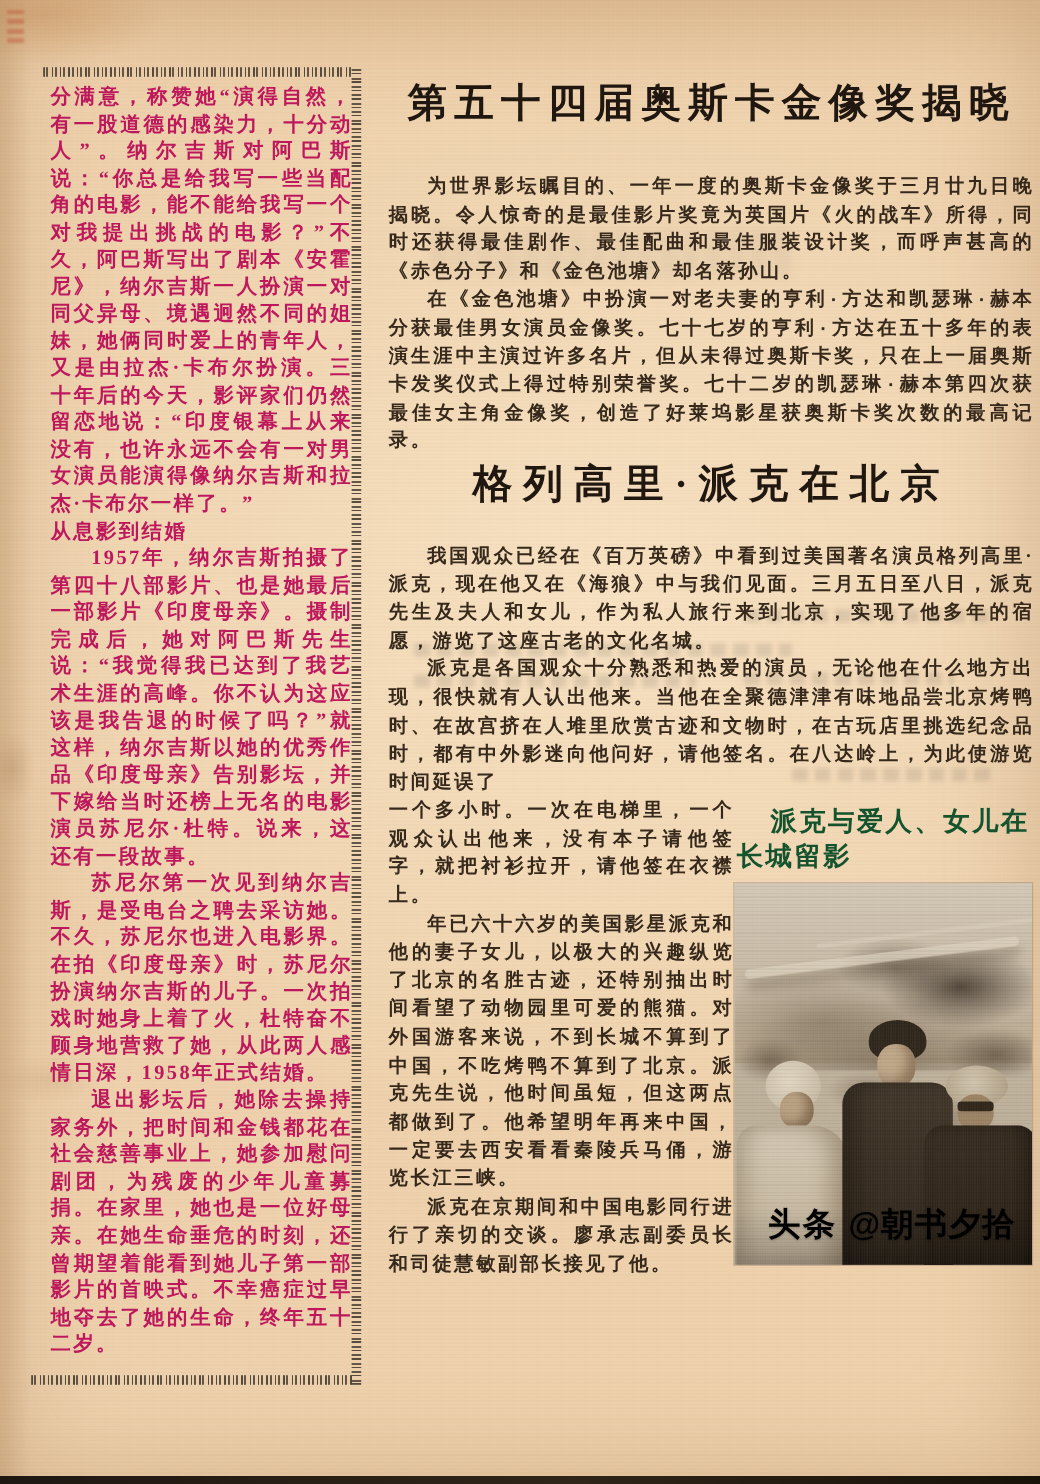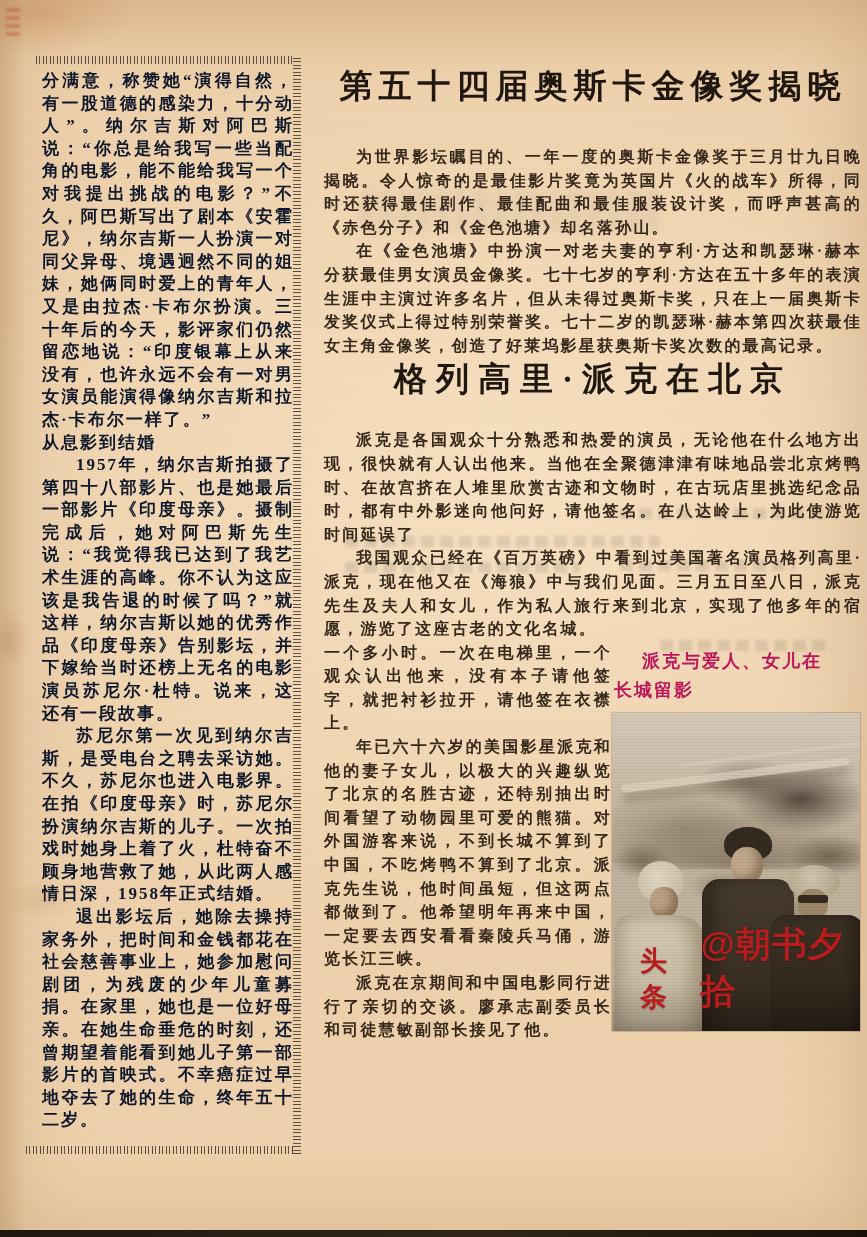--- a/index.html
+++ b/index.html
@@ -30,37 +30,37 @@
     background:repeating-linear-gradient(90deg,#3c332a 0 1.2px,rgba(0,0,0,0) 1.2px 2.6px,#4a4034 2.6px 4.4px,rgba(0,0,0,0) 4.4px 7px);}
   .tick-v{position:absolute;width:8px;z-index:3;opacity:.85;
     background:repeating-linear-gradient(0deg,#3c332a 0 1.2px,rgba(0,0,0,0) 1.2px 2.6px,#4a4034 2.6px 4.4px,rgba(0,0,0,0) 4.4px 7px);}
   #tick-top{left:36px;top:56px;width:258px;}
   #tick-right{left:293px;top:56px;height:1098px;}
   #tick-bottom{left:26px;top:1146px;width:268px;}
 
   
   .left-col{position:absolute;left:42px;top:70px;width:252px;height:1076px;overflow:hidden;z-index:2;}
   .left-col p{margin:0;font-size:17px;line-height:22.6px;letter-spacing:2px;text-align:justify;
-    color:#0f172a;font-weight:600;}
+    color:#be185d;font-weight:600;}
   .indent{text-indent:2em;}
   .sub{text-align:center;font-weight:800;font-size:19px;letter-spacing:8px;margin:12px 0 10px;color:#2b2115;}
 
   
   .right-col{position:absolute;left:324px;top:64px;width:538px;z-index:2;}
   .headline{text-align:center;font-weight:800;color:#1f1710;font-size:33px;letter-spacing:6px;margin:0;}
   .body16 p{margin:0;font-size:16px;line-height:23.6px;letter-spacing:2.2px;text-align:justify;
     color:#36291c;font-weight:600;}
-  .oscar-body{margin-top:36px;}
+  .oscar-body{margin-top:36px;font-family:Liberation Mono, monospace;}
   .byline{font-weight:800;letter-spacing:4px;white-space:nowrap;}
   #peck-headline{letter-spacing:9px;}
   .peck-body{margin-top:26px;}
   .peck-cols{display:flex;}
   .peck-left{width:288px;}
   .peck-right{width:250px;margin-left:auto;}
-  .caption{font-size:18px;line-height:29px;letter-spacing:2px;color:#be185d;font-weight:600;margin:6px 0 8px;}
+  .caption{font-size:22px;line-height:29px;letter-spacing:2px;color:#14532d;font-weight:600;margin:6px 0 8px;}
   .caption .l1{display:block;padding-left:30px;}
   .caption .l2{display:block;padding-left:2px;}
 
   
   .photo{position:relative;width:248px;height:318px;overflow:hidden;background:#c9bfad;
     box-shadow:0 0 0 1px rgba(90,70,50,.25);}
   .ph-sky{position:absolute;left:0;right:0;top:0;height:150px;
     background:linear-gradient(180deg,#dad2c4,#cdc2b0 65%,#bcae99);}
   .ph-ridge{position:absolute;left:0;right:0;top:36px;height:120px;filter:blur(1px);
     background:
@@ -99,25 +99,25 @@
   #fig-right .face{top:24px;left:28px;width:30px;height:30px;border-radius:45%;background:#a08a6d;}
   #fig-right .glasses{top:30px;left:28px;width:30px;height:8px;border-radius:3px;background:#241e17;}
   #fig-right .body{top:50px;left:0;width:94px;height:120px;border-radius:16px 16px 0 0;
     background:linear-gradient(180deg,#2d2720,#1c1711);box-shadow:inset -10px 0 14px rgba(0,0,0,.5);}
   .ph-tint{position:absolute;inset:0;background:
       linear-gradient(180deg, rgba(150,110,60,.10), rgba(120,85,45,.16) 85%, rgba(40,28,18,.3));
     pointer-events:none;}
   .ph-grain{position:absolute;inset:0;opacity:.6;pointer-events:none;
     background-image:repeating-linear-gradient(0deg, rgba(0,0,0,.07) 0 1px, transparent 1px 3px),
       repeating-linear-gradient(90deg, rgba(255,255,255,.05) 0 1px, transparent 1px 2px);}
-  .watermark{position:absolute;left:28px;bottom:16px;z-index:6;display:flex;align-items:flex-end;gap:9px;
-    color:#b91c1c;font-family:"Liberation Sans","DejaVu Sans",sans-serif;
+  .watermark{position:absolute;left:28px;bottom:16px;z-index:6;display:flex;align-items:flex-start;gap:9px;
+    color:#000000;font-family:"Liberation Sans","DejaVu Sans",sans-serif;
     text-shadow:0 1px 2px rgba(0,0,0,.25);}
   .wm-brand{font-size:27px;font-weight:900;letter-spacing:2px;}
-  .wm-handle{font-size:35px;font-weight:700;letter-spacing:1px;}
+  .wm-handle{font-size:27px;font-weight:700;letter-spacing:1px;}
 
   
   .ghost{position:absolute;z-index:1;height:11px;border-radius:2px;filter:blur(1.6px);pointer-events:none;
     background:repeating-linear-gradient(90deg, rgba(112,102,90,.17) 0 13px, transparent 13px 19px);}
   #g1{left:620px;top:508px;width:210px;}
   #g2{left:345px;top:536px;width:315px;}
   #g3{left:620px;top:560px;width:175px;}
   #g4{left:345px;top:562px;width:235px;}
   #g5{left:360px;top:190px;width:300px;height:42px;filter:blur(5px);opacity:.55;}
   #g6{left:660px;top:640px;width:170px;}
@@ -158,22 +158,22 @@
     <h1 class="headline" id="oscar-headline">第五十四届奥斯卡金像奖揭晓</h1>
 
     <div class="body16 oscar-body">
       <p class="indent">为世界影坛瞩目的、一年一度的奥斯卡金像奖于三月廿九日晚揭晓。令人惊奇的是最佳影片奖竟为英国片《火的战车》所得，同时还获得最佳剧作、最佳配曲和最佳服装设计奖，而呼声甚高的《赤色分子》和《金色池塘》却名落孙山。</p>
       <p class="indent">在《金色池塘》中扮演一对老夫妻的亨利·方达和凯瑟琳·赫本分获最佳男女演员金像奖。七十七岁的亨利·方达在五十多年的表演生涯中主演过许多名片，但从未得过奥斯卡奖，只在上一届奥斯卡发奖仪式上得过特别荣誉奖。七十二岁的凯瑟琳·赫本第四次获最佳女主角金像奖，创造了好莱坞影星获奥斯卡奖次数的最高记录。</p>
     </div>
 
     <h1 class="headline" id="peck-headline">格列高里·派克在北京</h1>
 
     <div class="body16 peck-body">
+      <p class="indent">我国观众已经在《百万英磅》中看到过美国著名演员格列高里·派克，现在他又在《海狼》中与我们见面。三月五日至八日，派克先生及夫人和女儿，作为私人旅行来到北京，实现了他多年的宿愿，游览了这座古老的文化名城。</p>
       <p class="indent">派克是各国观众十分熟悉和热爱的演员，无论他在什么地方出现，很快就有人认出他来。当他在全聚德津津有味地品尝北京烤鸭时、在故宫挤在人堆里欣赏古迹和文物时，在古玩店里挑选纪念品时，都有中外影迷向他问好，请他签名。在八达岭上，为此使游览时间延误了</p>
-      <p class="indent">我国观众已经在《百万英磅》中看到过美国著名演员格列高里·派克，现在他又在《海狼》中与我们见面。三月五日至八日，派克先生及夫人和女儿，作为私人旅行来到北京，实现了他多年的宿愿，游览了这座古老的文化名城。</p>
 
       <div class="peck-cols">
         <div class="peck-left">
           <p>一个多小时。一次在电梯里，一个观众认出他来，没有本子请他签字，就把衬衫拉开，请他签在衣襟上。</p>
           <p class="indent">年已六十六岁的美国影星派克和他的妻子女儿，以极大的兴趣纵览了北京的名胜古迹，还特别抽出时间看望了动物园里可爱的熊猫。对外国游客来说，不到长城不算到了中国，不吃烤鸭不算到了北京。派克先生说，他时间虽短，但这两点都做到了。他希望明年再来中国，一定要去西安看看秦陵兵马俑，游览长江三峡。</p>
           <p class="indent">
             <span>派克在京期间和中国电影同行进行了亲切的交谈。廖承志副委员长和司徒慧敏副部长接见了他。</span>
           </p>
         </div>
 

